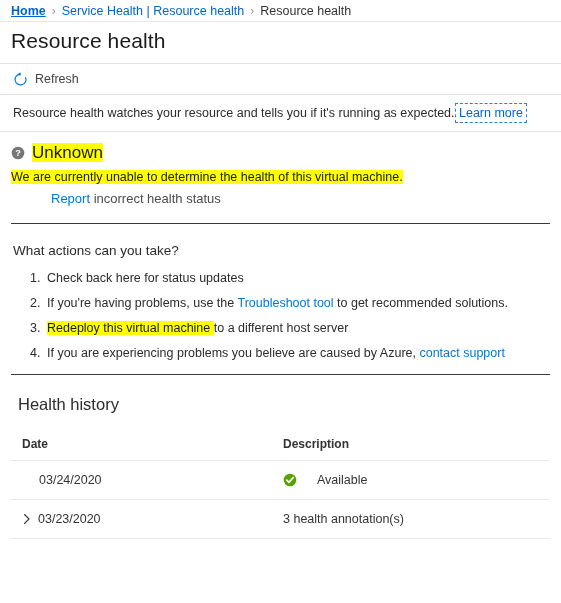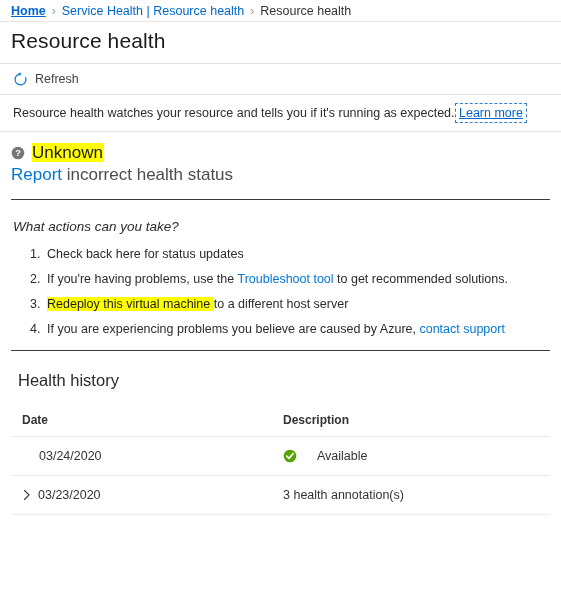--- a/index.html
+++ b/index.html
@@ -93,21 +93,20 @@
 
   
   .desc-line {
     padding: 10px 0 9px 13px;
     font-size: 12.5px;
     color: #2b2b2b;
     line-height: 17px;
   }
   .learn-more {
     color: #0066cc;
-    text-decoration: underline;
     cursor: pointer;
     outline: 1px dashed #2f7fd1;
     outline-offset: 2px;
     padding: 0 1px;
   }
 
   
   .status-wrap {
     padding: 12px 0 0 11px;
   }
@@ -130,42 +129,42 @@
     font-size: 17px;
     line-height: 18px;
   }
   .status-msg {
     margin-top: 7px;
     font-size: 12.5px;
     line-height: 17px;
   }
   .report-row {
     margin-top: 5px;
-    font-size: 17px;
+    font-size: 13px;
     color: #4c4c4c;
     line-height: 15px;
+    margin-left: 40px;
   }
   .report-link {
     color: #0078d4;
     cursor: pointer;
   }
 
   .rule-dark {
     height: 1px;
     background: #3a3a3a;
     margin: 17px 11px 0 11px;
   }
 
   
   .actions-head {
     padding: 18px 0 0 13px;
     font-size: 13.5px;
     color: #2b2b2b;
     line-height: 18px;
-    font-style: italic;
   }
   ol.actions {
     margin: 10px 0 0 0;
     padding-left: 44px;
     font-size: 12.5px;
     color: #2b2b2b;
     line-height: 17px;
   }
   ol.actions li {
     margin-bottom: 8px;
@@ -270,20 +269,21 @@
 <div class="status-wrap">
   <div class="status-row">
     <span>
       <svg class="unknown-ico" viewBox="0 0 16 16" xmlns="http://www.w3.org/2000/svg">
         <circle cx="8" cy="8" r="7.2" fill="#767676"></circle>
         <text x="8" y="11.8" font-family="Liberation Sans, sans-serif" font-size="10.5" font-weight="bold" fill="#ffffff" text-anchor="middle">?</text>
       </svg>
     </span>
     <span class="status-title"><span class="hl">Unknown</span></span>
   </div>
+  <div class="status-msg"><span class="hl">We are currently unable to determine the health of this virtual machine.</span></div>
   <div class="report-row">
     <span class="report-link">Report</span>
     <span>incorrect health status</span>
   </div>
 </div>
 <div class="rule-dark"></div>
 
 <div class="actions-head">What actions can you take?</div>
 <ol class="actions">
   <li>

